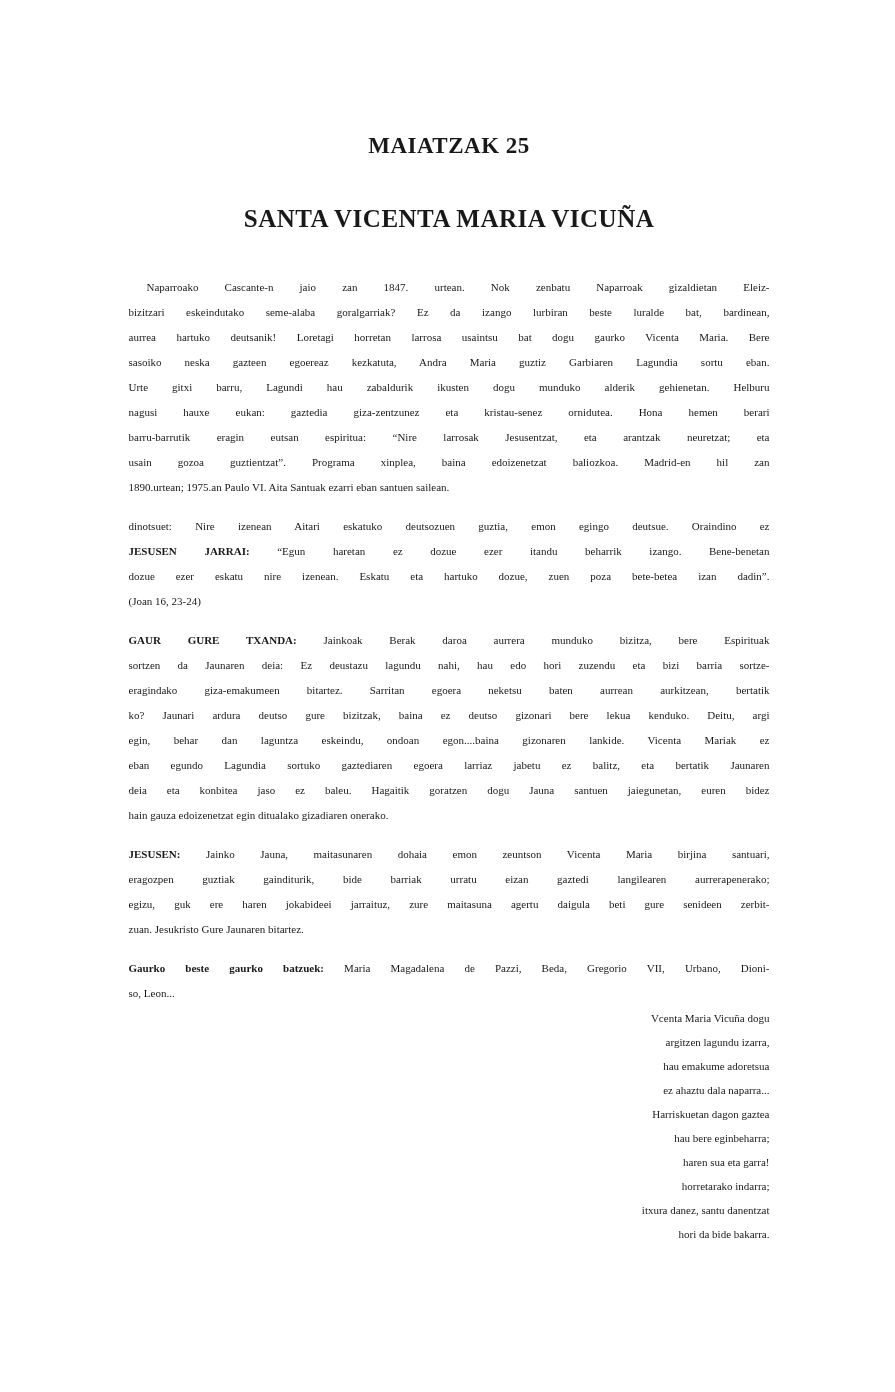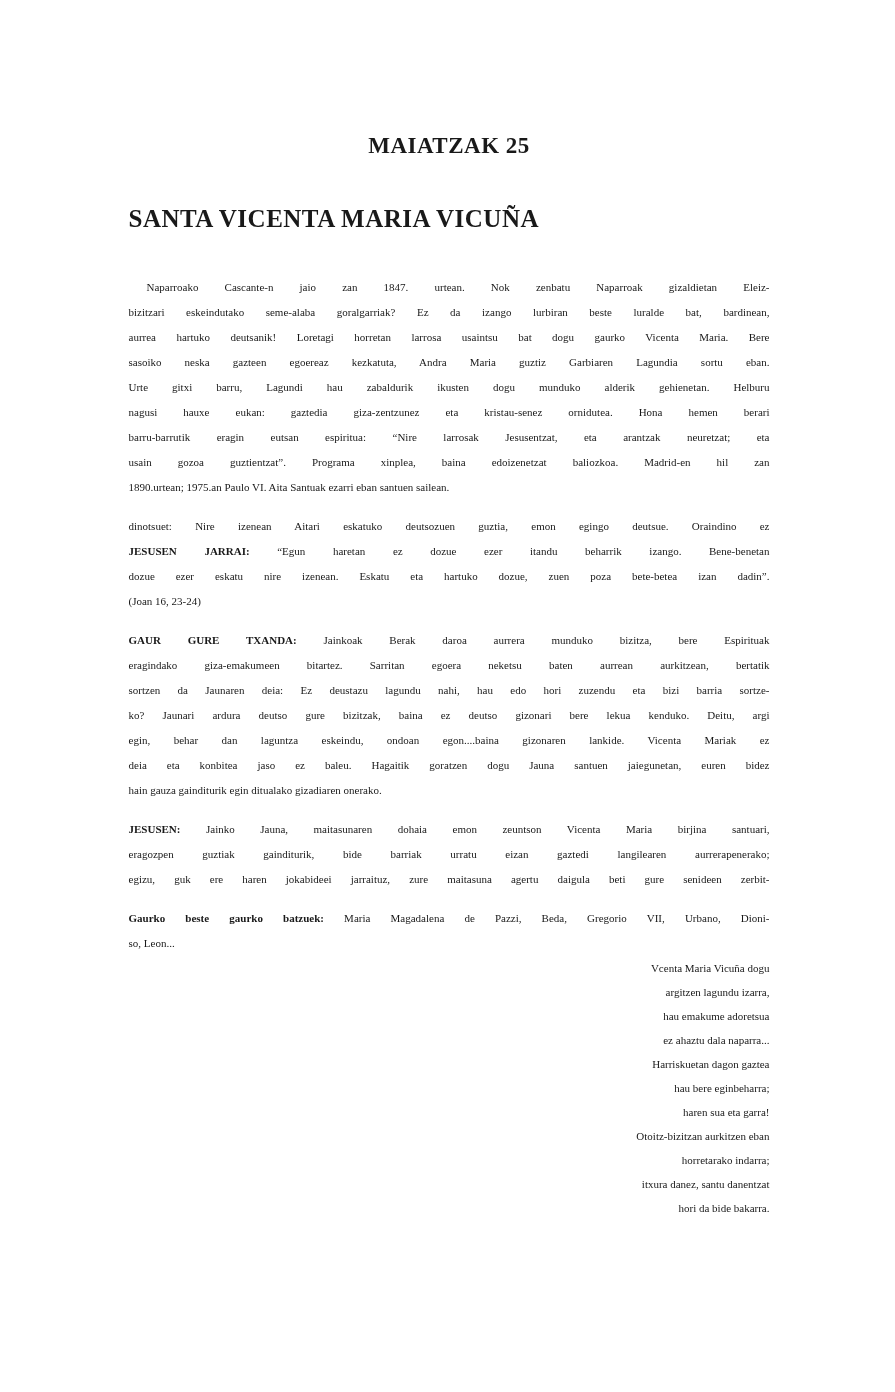--- a/index.html
+++ b/index.html
@@ -20,21 +20,21 @@
     overflow: hidden;
   }
   .title {
     text-align: center;
     font-weight: 700;
     font-size: 23px;
     line-height: 26px;
     letter-spacing: 0.5px;
   }
   .subtitle {
-    text-align: left;
+    text-align: center;
     font-weight: 700;
     font-size: 25px;
     line-height: 28px;
     margin-top: 46px;
     letter-spacing: 0.5px;
   }
   .body-text {
     margin-top: 42px;
   }
   .para {
@@ -86,46 +86,47 @@
 
     <div class="para">
         <div class="ln j"><span class="i">dinotsuet: Nire izenean Aitari eskatuko deutsozuen guztia, emon egingo deutsue. Oraindino ez</span></div>
         <div class="ln j"><span class="b">JESUSEN JARRAI: </span><span class="i">“Egun haretan ez dozue ezer itandu beharrik izango. Bene-benetan</span></div>
         <div class="ln j"><span class="i">dozue ezer eskatu nire izenean. Eskatu eta hartuko dozue, zuen poza bete-betea izan dadin”.</span></div>
         <div class="ln"><span class="n">(Joan 16, 23-24)</span></div>
       </div>
 
     <div class="para">
         <div class="ln j"><span class="b">GAUR GURE TXANDA: </span><span class="n">Jainkoak Berak daroa aurrera munduko bizitza, bere Espirituak</span></div>
+        <div class="ln j"><span class="n">sortzen da Jaunaren deia: Ez deustazu lagundu nahi, hau edo hori zuzendu eta bizi barria sortze-</span></div>
         <div class="ln j"><span class="n">eragindako giza-emakumeen bitartez. Sarritan egoera neketsu baten aurrean aurkitzean, bertatik</span></div>
-        <div class="ln j"><span class="n">sortzen da Jaunaren deia: Ez deustazu lagundu nahi, hau edo hori zuzendu eta bizi barria sortze-</span></div>
         <div class="ln j"><span class="n">ko? Jaunari ardura deutso gure bizitzak, baina ez deutso gizonari bere lekua kenduko. Deitu, argi</span></div>
         <div class="ln j"><span class="n">egin, behar dan laguntza eskeindu, ondoan egon....baina gizonaren lankide. Vicenta Mariak ez</span></div>
+        <div class="ln j"><span class="n">eban egundo Lagundia sortuko gaztediaren egoera larriaz jabetu ez balitz, eta bertatik Jaunaren</span></div>
         <div class="ln j"><span class="n">deia eta konbitea jaso ez baleu. Hagaitik goratzen dogu Jauna santuen jaiegunetan, euren bidez</span></div>
-        <div class="ln"><span class="n">hain gauza gainditurik egin ditualako gizadiaren onerako.</span></div>
+        <div class="ln"><span class="n">hain gauza edoizenetzat egin ditualako gizadiaren onerako.</span></div>
       </div>
 
     <div class="para">
         <div class="ln j"><span class="b">JESUSEN: </span><span class="n">Jainko Jauna, maitasunaren dohaia emon zeuntson Vicenta Maria birjina santuari,</span></div>
         <div class="ln j"><span class="n">eragozpen guztiak gainditurik, bide barriak urratu eizan gaztedi langilearen aurrerapenerako;</span></div>
         <div class="ln j"><span class="n">egizu, guk ere haren jokabideei jarraituz, zure maitasuna agertu daigula beti gure senideen zerbit-</span></div>
+        <div class="ln"><span class="n">zuan. Jesukristo Gure Jaunaren bitartez.</span></div>
       </div>
 
     <div class="para tight">
         <div class="ln j"><span class="b">Gaurko beste gaurko batzuek: </span><span class="n">Maria Magadalena de Pazzi, Beda, Gregorio VII, Urbano, Dioni-</span></div>
         <div class="ln"><span class="n">so, Leon...</span></div>
       </div>
 
     <div class="poem">
         <div class="ln"><span class="n">Vcenta Maria Vicuña dogu</span></div>
         <div class="ln"><span class="n">argitzen lagundu izarra,</span></div>
         <div class="ln"><span class="n">hau emakume adoretsua</span></div>
         <div class="ln"><span class="n">ez ahaztu dala naparra...</span></div>
         <div class="ln"><span class="n">Harriskuetan dagon gaztea</span></div>
         <div class="ln"><span class="n">hau bere eginbeharra;</span></div>
         <div class="ln"><span class="n">haren sua eta garra!</span></div>
-        <div class="ln"><span class="n">Otoitz-bizitzan aurkitzen eban</span></div>
         <div class="ln"><span class="n">horretarako indarra;</span></div>
         <div class="ln"><span class="n">itxura danez, santu danentzat</span></div>
         <div class="ln"><span class="n">hori da bide bakarra.</span></div>
       </div>
   </div>
 </div>
 
 </body></html>

